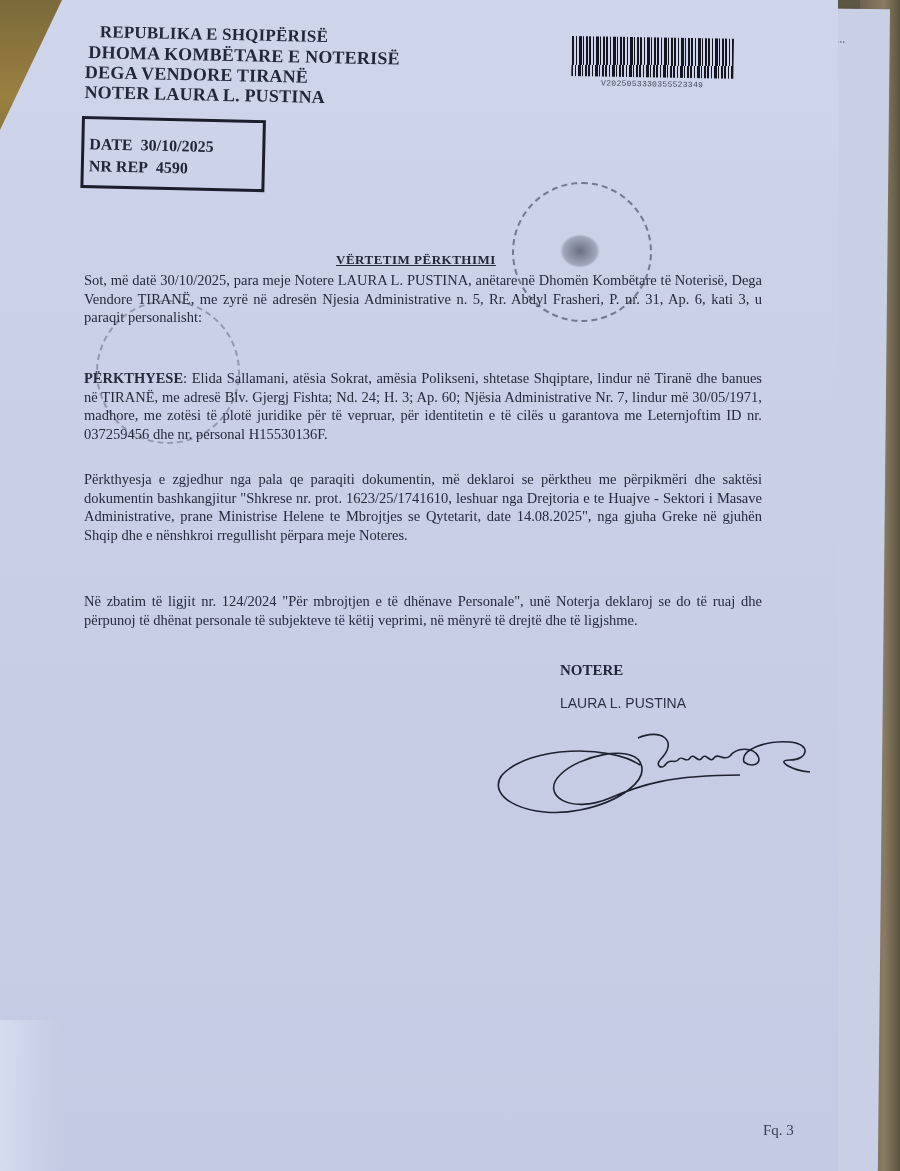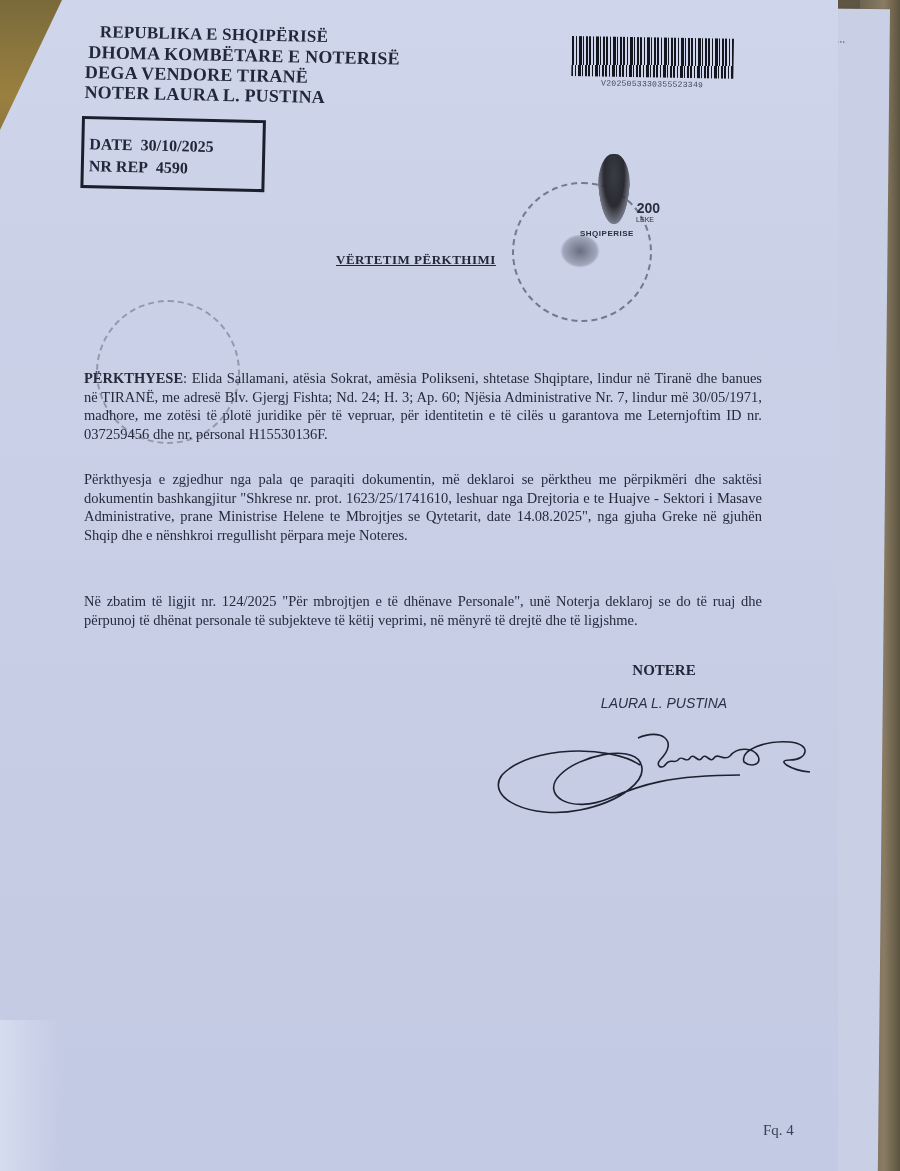--- a/index.html
+++ b/index.html
@@ -190,34 +190,33 @@
     .p2 { top: 369px; }
     .p3 { top: 470px; }
     .p4 { top: 546px; }
     .p5 { top: 592px; }
     .body-text .bold { font-weight: bold; }
 
     .sig-block {
       position: absolute;
       left: 560px; top: 662px;
       width: 210px;
-      text-align: center;
+      text-align: left;
     }
     .sig-block .role {
       font-weight: bold;
       font-size: 15px;
       padding-right: 2px;
     }
     .sig-block .name {
       font-family: "Liberation Sans", sans-serif;
       font-size: 14px;
       margin-top: 16px;
       padding-right: 2px;
       color: #2d3144;
-      font-style: italic;
     }
     .signature {
       position: absolute;
       left: 490px; top: 720px;
       width: 330px; height: 110px;
     }
     .page-num {
       position: absolute;
       left: 763px; top: 1122px;
       font-size: 15px;
@@ -258,42 +257,36 @@
   <div class="barcode">
     <div class="bars"></div>
     <div class="code">V2025053330355523349</div>
   </div>
 
   <div class="seal seal-main">
     <div class="eagle"></div>
   </div>
   <div class="seal seal-left"></div>
 
-  <div class="stamp-fee">
-
-    <div class="portrait"></div>
-    <div class="value">200</div>
-    <div class="currency">LEKE</div>
-    <div class="country">SHQIPERISE</div>
-  </div>
 
   <div class="title">VËRTETIM PËRKTHIMI</div>
 
+  <div class="body-text p1">Sot, më datë 30/10/2025, para meje Notere LAURA L. PUSTINA, anëtare në Dhomën Kombëtare të Noterisë, Dega Vendore TIRANË, me zyrë në adresën Njesia Administrative n. 5, Rr. Abdyl Frasheri, P. nr. 31, Ap. 6, kati 3, u paraqit personalisht:</div>
 
   <div class="body-text p2"><span class="bold">PËRKTHYESE</span><span>: Elida Sallamani, atësia Sokrat, amësia Polikseni, shtetase Shqiptare, lindur në Tiranë dhe banues në TIRANË, me adresë Blv. Gjergj Fishta; Nd. 24; H. 3; Ap. 60; Njësia Administrative Nr. 7, lindur më 30/05/1971, madhore, me zotësi të plotë juridike për të vepruar, për identitetin e të cilës u garantova me Leternjoftim ID nr. 037259456 dhe nr. personal H15530136F.</span></div>
 
   <div class="body-text p3">Përkthyesja e zgjedhur nga pala qe paraqiti dokumentin, më deklaroi se përktheu me përpikmëri dhe saktësi dokumentin bashkangjitur "Shkrese nr. prot. 1623/25/1741610, leshuar nga Drejtoria e te Huajve - Sektori i Masave Administrative, prane Ministrise Helene te Mbrojtjes se Qytetarit, date 14.08.2025", nga gjuha Greke në gjuhën Shqip dhe e nënshkroi rregullisht përpara meje Noteres.</div>
 
 
-  <div class="body-text p5">Në zbatim të ligjit nr. 124/2025 "Për mbrojtjen e të dhënave Personale", unë Noterja deklaroj se do të ruaj dhe përpunoj të dhënat personale të subjekteve të këtij veprimi, në mënyrë të drejtë dhe të ligjshme.</div>
+  <div class="body-text p5">Në zbatim të ligjit nr. 124/2024 "Për mbrojtjen e të dhënave Personale", unë Noterja deklaroj se do të ruaj dhe përpunoj të dhënat personale të subjekteve të këtij veprimi, në mënyrë të drejtë dhe të ligjshme.</div>
 
   <div class="sig-block">
     <div class="role">NOTERE</div>
     <div class="name">LAURA L. PUSTINA</div>
   </div>
 
   <svg class="signature" viewBox="0 0 330 110">
     <path d="M150,45 C120,25 40,25 12,55 C-5,78 40,100 90,90 C130,82 160,60 150,42 C140,25 90,35 70,55 C50,75 80,95 120,78 C150,65 180,55 250,55" fill="none" stroke="#1e2130" stroke-width="1.6"></path>
     <path d="M148,18 C170,8 190,20 170,40 C165,46 172,50 176,44 C180,38 184,44 188,40 C192,34 196,44 200,38 C204,32 208,44 212,38 C216,32 220,44 224,38 C228,32 234,42 240,36 C246,28 262,26 268,36 C272,44 262,48 254,42 C250,30 275,20 300,22 C322,24 318,40 300,40 C285,40 300,50 320,52" fill="none" stroke="#1e2130" stroke-width="1.6"></path>
   </svg>
 
-  <div class="page-num">Fq. 4</div>
+  <div class="page-num">Fq. 3</div>
 </div>
 
 </body></html>

